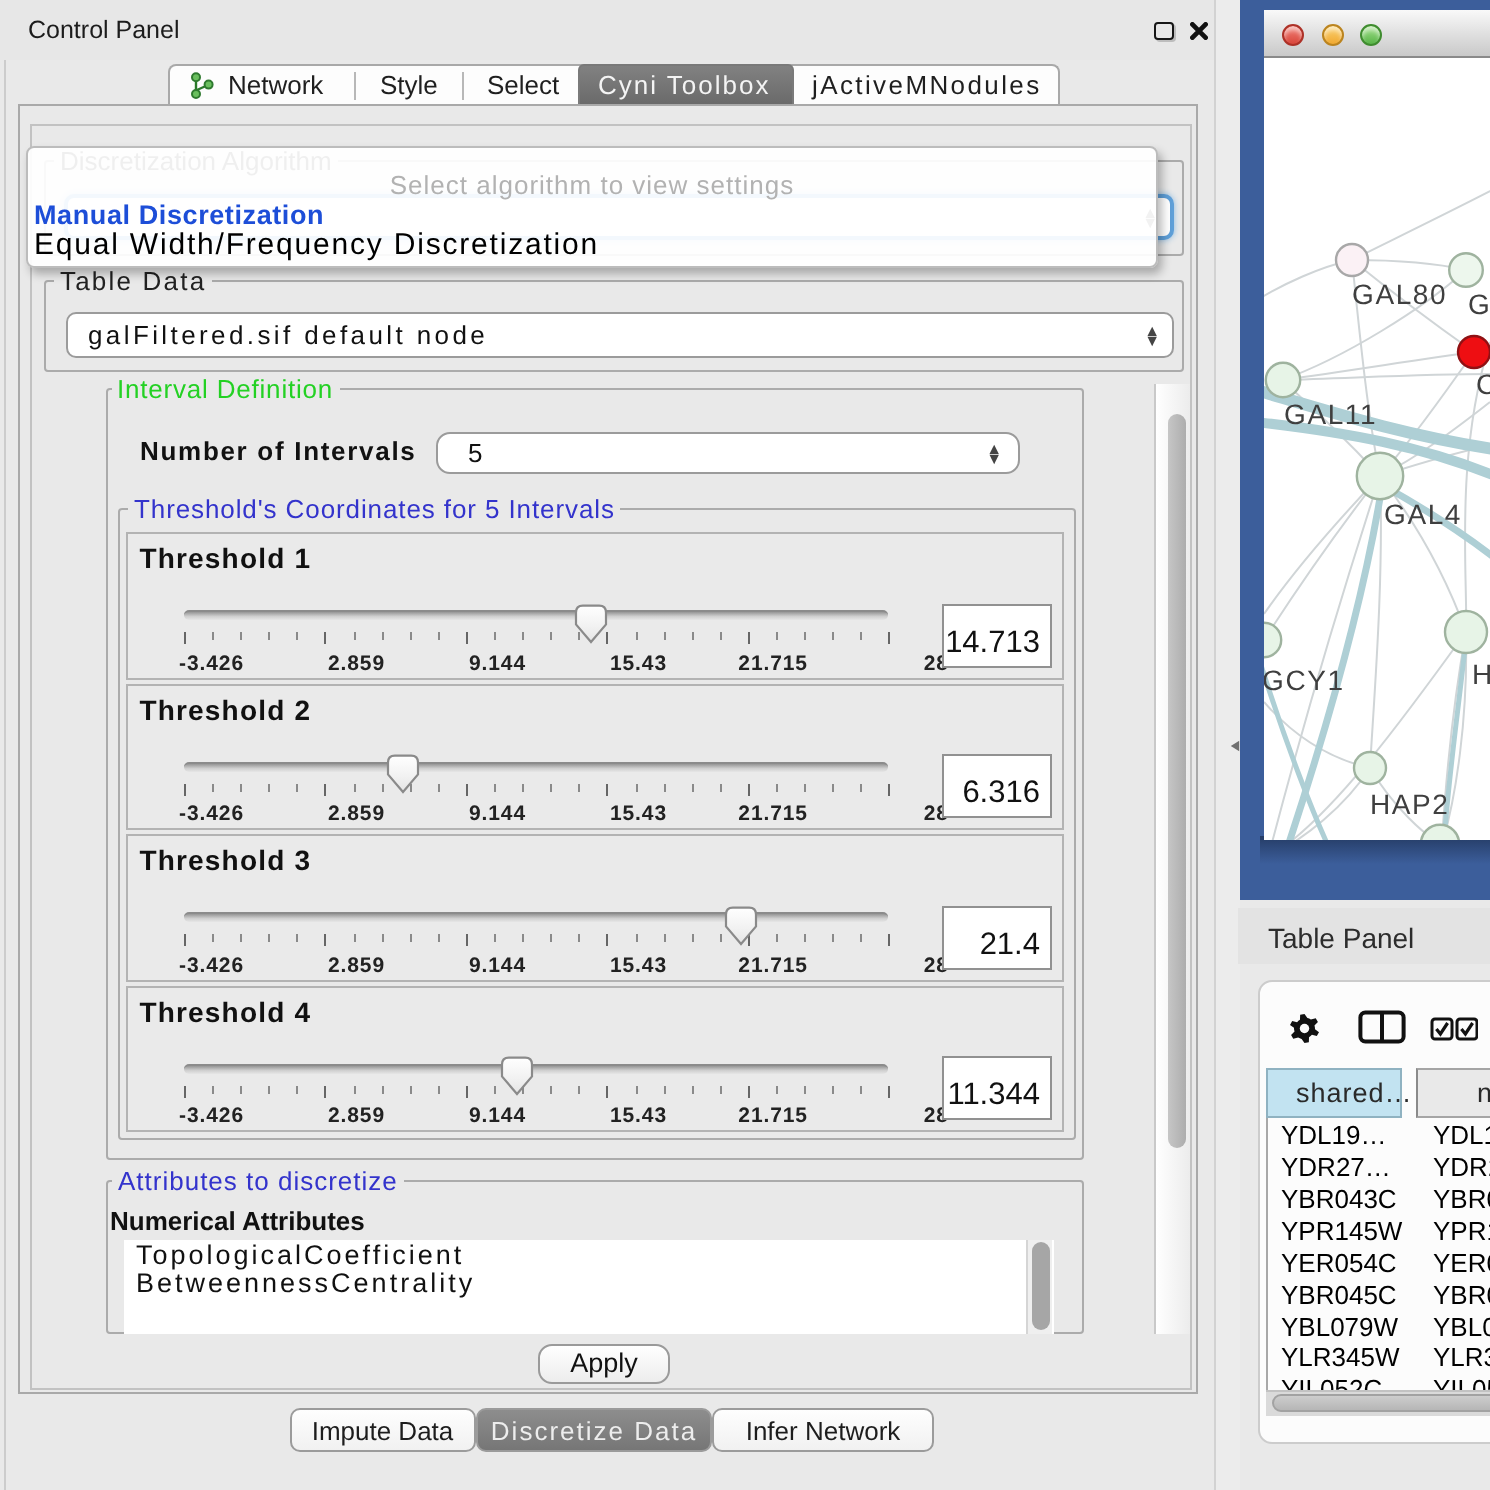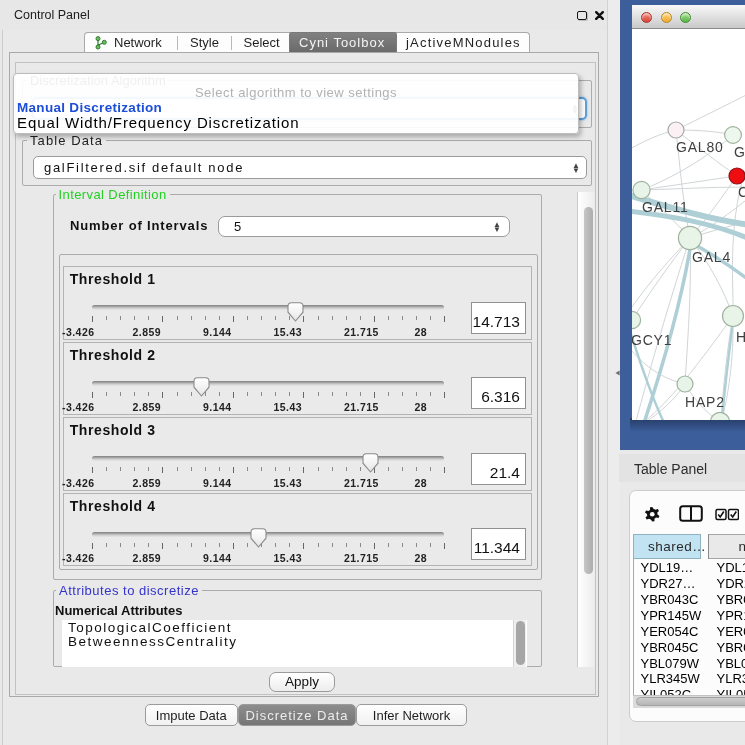--- a/index.html
+++ b/index.html
@@ -28,21 +28,21 @@
 .combo { position:absolute; background:#ffffff; border:1px solid #9b9b9b; border-radius:5px; font-size:13px; color:#111; }
 .combo .ar { position:absolute; right:6px; top:0; bottom:0; font-size:8px; color:#444; display:flex; flex-direction:column; justify-content:center; line-height:5px; }
 
 
 .tpanel { position:absolute; left:62.7px; width:469.3px; height:73.6px; border:1px solid #b3b3b3; background:#eaeaea; }
 .tlabel { position:absolute; left:6px; top:4px; font-size:14px; letter-spacing:0.6px; font-weight:bold; color:#111; }
 .track { position:absolute; left:28.3px; top:38px; width:352.5px; height:5px; border-radius:3px;
   background:linear-gradient(#969696,#cfcfcf 55%,#e6e6e6); border-top:1px solid #8b8b8b; }
 .tk { position:absolute; top:49px; width:1px; height:4px; background:#8a8a8a; }
 .tkM { position:absolute; top:49px; width:1px; height:6px; background:#666; }
-.num { position:absolute; top:58.5px; width:60px; text-align:left; font-size:10.5px; letter-spacing:0.45px; font-weight:bold; color:#222; }
+.num { position:absolute; top:58.5px; width:60px; text-align:right; font-size:10.5px; letter-spacing:0.45px; font-weight:bold; color:#222; }
 .thumb { position:absolute; top:34.5px; }
 .vbox { position:absolute; left:407.8px; top:34.5px; width:54.5px; height:32px; background:#fff; border:1px solid #919191;
   font-size:15.5px; color:#111; text-align:right; padding:10px 5px 0 0; }
 
 
 #numlist { left:62px; top:620px; width:465px; height:47px; background:#ffffff; font-size:13.5px; letter-spacing:1.5px; color:#111; overflow:hidden; }
 #numlist div { padding-left:6px; height:14.3px; }
 #listsb { left:513px; top:620px; width:13px; height:47px; background:#efefef; border-left:1px solid #d5d5d5; }
 #listsb i { position:absolute; left:1.5px; top:1px; width:9px; height:44px; background:#a6a6a6; border-radius:5px; }
 
@@ -123,20 +123,21 @@
 <div class="glabel" style="left:27px;top:133px;color:#222;letter-spacing:1.1px">Table Data</div>
 <div class="combo" style="left:33px;top:156px;width:554px;height:23px;line-height:21px;padding-left:10px"><span style="letter-spacing:1.7px">galFiltered.sif default node</span><span class="ar">▲<br>▼</span></div>
 
 <div class="gbox" style="left:53px;top:194px;width:489px;height:386px"></div>
 <div class="glabel" style="left:55.5px;top:187px;color:#23d123;letter-spacing:0.4px">Interval Definition</div>
 
 <div class="abs" style="left:70px;top:218px;font-size:13px;font-weight:bold;letter-spacing:0.85px;color:#111">Number of Intervals</div>
 <div class="combo" style="left:218px;top:216px;width:292px;height:21px;line-height:19px;padding-left:15px;border-radius:7px">5<span class="ar" style="right:8px">▲<br>▼</span></div>
 
 <div class="gbox" style="left:58.5px;top:254px;width:479px;height:316px"></div>
+<div class="glabel" style="left:64px;top:247px;color:#3333cc;letter-spacing:0.45px">Threshold's Coordinates for 5 Intervals</div>
 
 <div class="tpanel" style="top:266px">
 <div class="tlabel">Threshold 1</div>
 <div class="track"></div>
 <div class="tkM" style="left:28.3px"></div>
       <div class="tk" style="left:42.4px"></div>
       <div class="tk" style="left:56.5px"></div>
       <div class="tk" style="left:70.6px"></div>
       <div class="tk" style="left:84.7px"></div>
       <div class="tkM" style="left:98.8px"></div>

